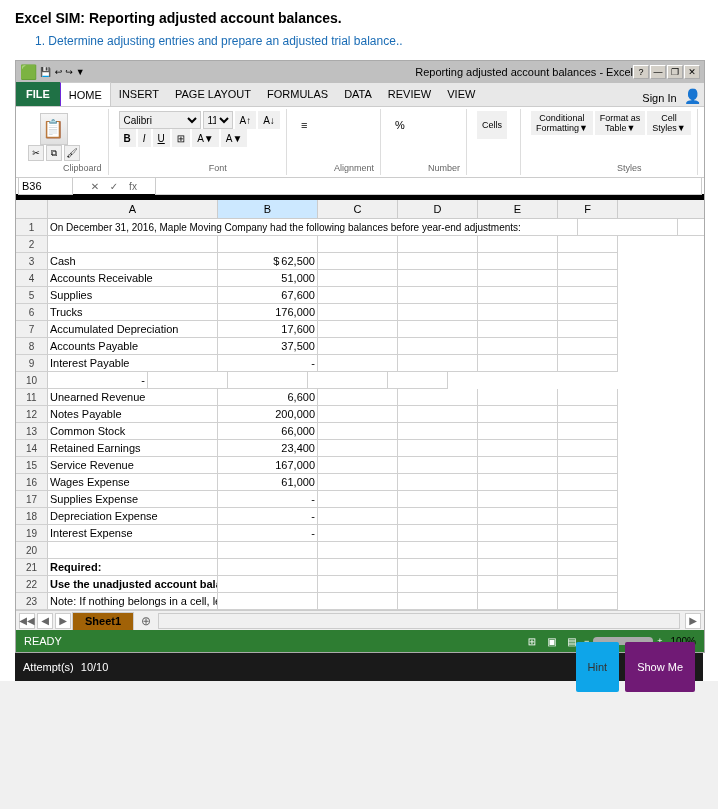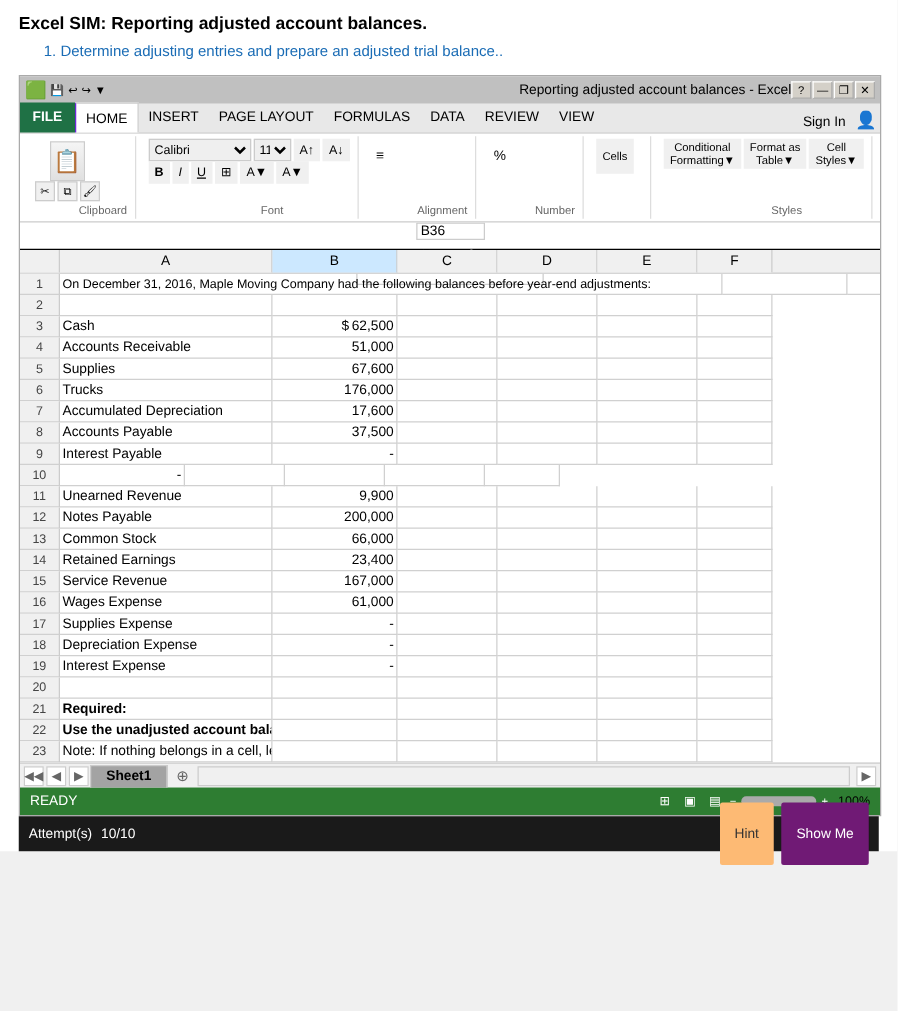--- a/index.html
+++ b/index.html
@@ -32,21 +32,21 @@
     .ribbon-row { display: flex; align-items: center; gap: 2px; }
     .ribbon-btn { background: #f0f0f0; border: 1px solid transparent; padding: 1px 4px; cursor: pointer; font-size: 10px; display: flex; align-items: center; gap: 2px; min-height: 18px; }
     .font-select { width: 82px; height: 18px; font-size: 10px; border: 1px solid #ccc; }
     .font-size-select { width: 30px; height: 18px; font-size: 10px; border: 1px solid #ccc; }
     .paste-area { display: flex; flex-direction: column; align-items: center; padding: 2px; }
     .paste-icon { width: 28px; height: 32px; background: linear-gradient(#f5f5f5, #e0e0e0); border: 1px solid #ccc; display: flex; align-items: center; justify-content: center; font-size: 18px; cursor: pointer; }
     .clipboard-icons { display: flex; gap: 2px; }
     .small-icon { width: 16px; height: 16px; background: #f0f0f0; border: 1px solid #ccc; display: flex; align-items: center; justify-content: center; font-size: 9px; cursor: pointer; }
 
     
-    .formula-bar { display: flex; align-items: center; border-bottom: 1px solid #000000; height: 22px; padding: 0 2px; gap: 2px; flex-direction: column; }
+    .formula-bar { display: flex; align-items: center; border-bottom: 6px solid #000000; height: 22px; padding: 0 2px; gap: 13px; }
     .cell-ref { width: 55px; height: 18px; border: 1px solid #ccc; font-size: 11px; padding: 0 3px; }
     .formula-icons { display: flex; gap: 1px; align-items: center; }
     .formula-icon-btn { width: 18px; height: 18px; display: flex; align-items: center; justify-content: center; font-size: 10px; cursor: pointer; color: #666; }
     .formula-input { flex: 1; height: 18px; border: 1px solid #ccc; font-size: 11px; padding: 0 3px; }
 
     
     .spreadsheet { display: flex; flex-direction: column; overflow: hidden; }
     .col-headers { display: flex; background: #f0f0f0; border-bottom: 1px solid #ccc; }
     .row-num-header { width: 32px; min-width: 32px; height: 18px; border-right: 1px solid #ccc; background: #f0f0f0; }
     .col-header { height: 18px; border-right: 1px solid #ccc; display: flex; align-items: center; justify-content: center; font-size: 11px; background: #f0f0f0; }
@@ -65,35 +65,35 @@
     .col-b { width: 100px; min-width: 100px; }
     .col-c { width: 80px; min-width: 80px; }
     .col-d { width: 80px; min-width: 80px; }
     .col-e { width: 80px; min-width: 80px; }
     .col-f { width: 60px; min-width: 60px; }
 
     
     .sheet-tabs-bar { background: #f0f0f0; border-top: 1px solid #ccc; display: flex; align-items: center; height: 20px; padding: 0 2px; }
     .sheet-nav-btn { width: 16px; height: 16px; display: flex; align-items: center; justify-content: center; font-size: 10px; cursor: pointer; color: #666; border: 1px solid #ccc; margin: 1px; background: #fff; }
     .sheet-tab { background: #fff; border: 1px solid #ccc; border-bottom: none; padding: 1px 12px; font-size: 11px; cursor: pointer; height: 18px; display: flex; align-items: center; }
-    .sheet-tab.active { background: #a3a3a3; font-weight: bold; }
+    .sheet-tab.active { background: #a16207; font-weight: bold; }
     .sheet-add-btn { width: 16px; height: 16px; display: flex; align-items: center; justify-content: center; font-size: 12px; cursor: pointer; color: #666; margin-left: 4px; }
     .scroll-bar-h { flex: 1; height: 16px; background: #f0f0f0; border: 1px solid #ccc; margin: 0 4px; }
 
     
     .status-bar { background: #2e7d32; color: #fff; display: flex; align-items: center; justify-content: space-between; height: 22px; padding: 0 8px; font-size: 11px; }
     .status-left { display: flex; align-items: center; gap: 8px; }
     .status-right { display: flex; align-items: center; gap: 4px; }
     .status-icon { width: 16px; height: 16px; display: flex; align-items: center; justify-content: center; font-size: 10px; cursor: pointer; }
 
     
     .bottom-bar { background: #1a1a1a; display: flex; align-items: center; justify-content: space-between; height: 28px; padding: 0 8px; }
     .attempts-label { color: #fff; font-size: 11px; }
     .bottom-right { display: flex; gap: 6px; }
-    .hint-btn { background: #fdba74; color: #333; border: none; padding: 19px 12px; font-size: 11px; cursor: pointer; border-radius: 2px; }
+    .hint-btn { background: #0ea5e9; color: #333; border: none; padding: 19px 12px; font-size: 11px; cursor: pointer; border-radius: 2px; }
     .show-me-btn { background: #701a75; color: #fff; border: none; padding: 3px 12px; font-size: 11px; cursor: pointer; border-radius: 2px; }
     .zoom-text { font-size: 10px; color: #000; margin-left: 4px; }
   </style>
 </head>
 <body>
 
 <div class="outer-page">
   <div class="page-title">Excel SIM: Reporting adjusted account balances.</div>
   <div class="page-subtitle">1. Determine adjusting entries and prepare an adjusted trial balance..</div>
 
@@ -334,21 +334,21 @@
                 <span>-</span>
               </div>
               <div class="cell col-c"></div>
               <div class="cell col-d"></div>
               <div class="cell col-e"></div>
               <div class="cell col-f"></div>
             </div>
             <div class="grid-row">
               <div class="cell col-a">Unearned Revenue</div>
               <div class="cell col-b right">
-                <span>9,900</span>
+                <span>6,600</span>
               </div>
               <div class="cell col-c"></div>
               <div class="cell col-d"></div>
               <div class="cell col-e"></div>
               <div class="cell col-f"></div>
             </div>
             <div class="grid-row">
               <div class="cell col-a">Notes Payable</div>
               <div class="cell col-b right">
                 <span>200,000</span>

